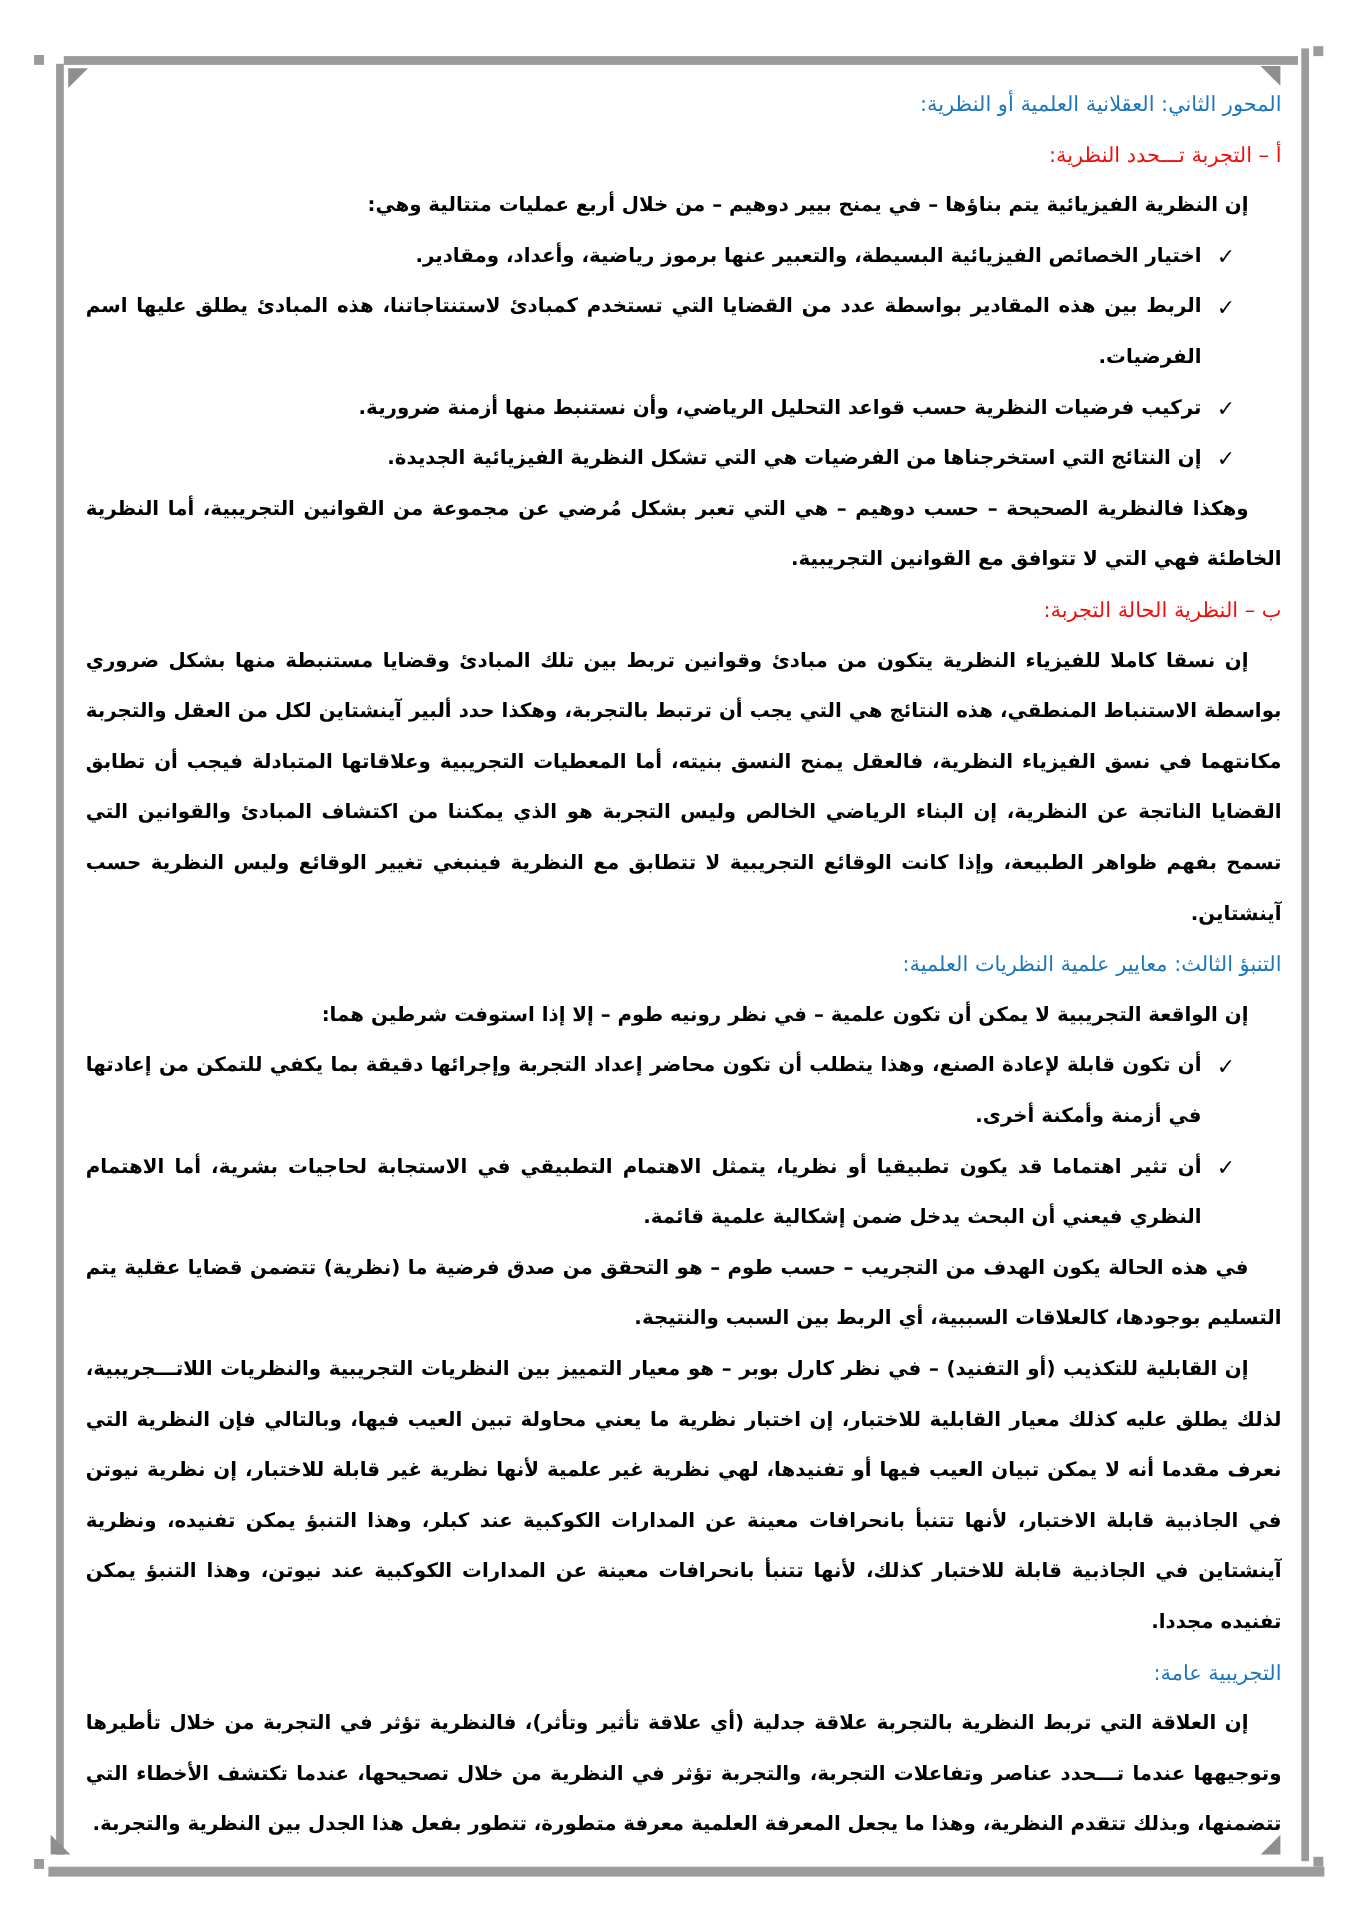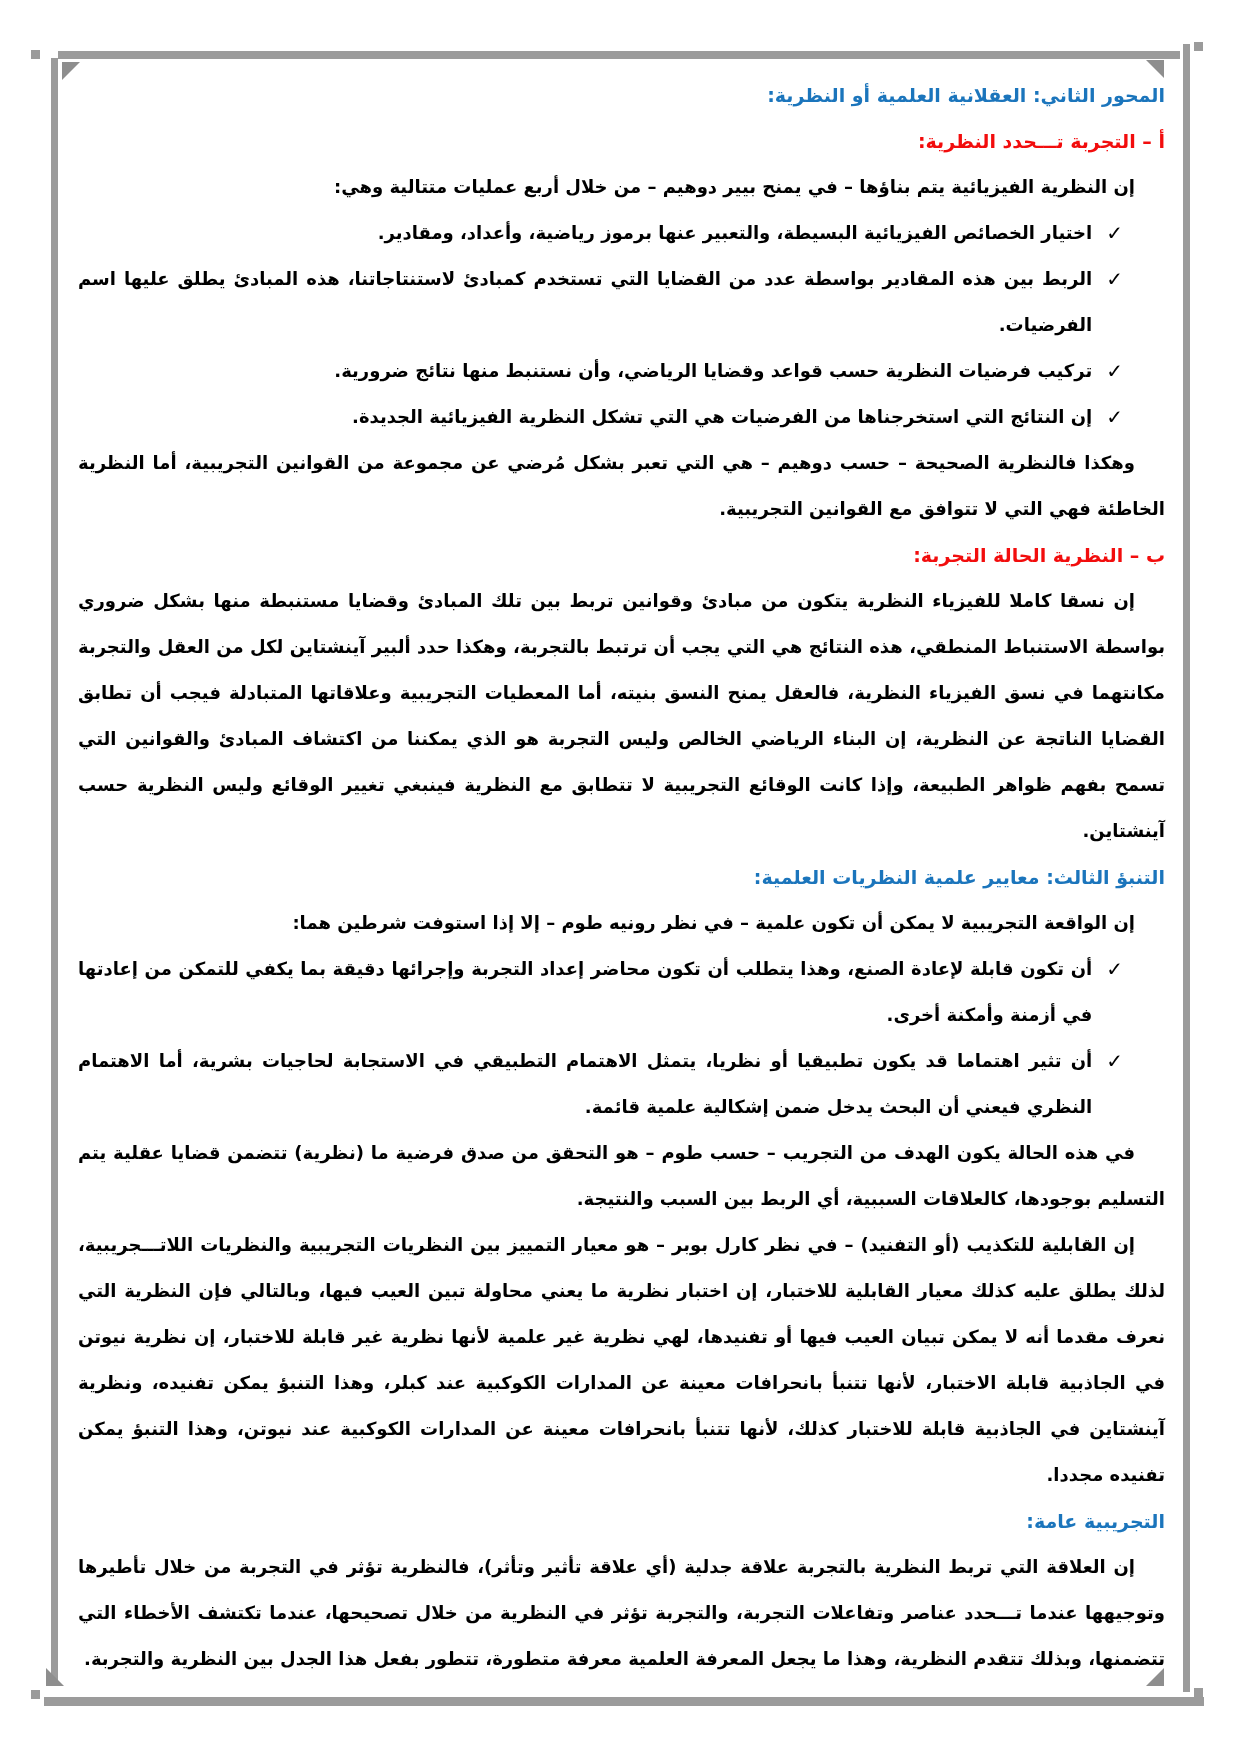--- a/index.html
+++ b/index.html
@@ -31,22 +31,22 @@
   .content{
     position:absolute;
     top:72px;right:75px;left:78px;
     direction:rtl;
     text-align:justify;
     color:#000;
     font-size:18px;
     font-weight:700;
     line-height:46px;
   }
-  .h-blue{color:var(--blue,#1b75bc);font-size:19px;font-weight:700;margin:0;line-height:46px;text-align:right;}
-  .h-red{color:var(--red,#f20d0d);font-size:19px;font-weight:700;margin:0;line-height:46px;text-align:right;}
+  .h-blue{color:var(--blue,#1b75bc);font-size:19px;font-weight:400;margin:0;line-height:46px;text-align:right;}
+  .h-red{color:var(--red,#f20d0d);font-size:19px;font-weight:400;margin:0;line-height:46px;text-align:right;}
   .para{margin:0;text-indent:30px;}
   .bullets{margin:0;padding:0;list-style:none;}
   .bullet{display:flex;gap:14px;padding-right:42px;align-items:flex-start;}
   .check{flex:0 0 auto;font-weight:700;font-style:italic;font-size:20px;line-height:46px;}
   .bullet-text{flex:1 1 auto;text-align:justify;}
 </style>
 </head>
 <body>
 
 <div class="page">
@@ -74,21 +74,21 @@
       <li class="bullet">
         <span class="check">✓</span>
         <span class="bullet-text">اختيار الخصائص الفيزيائية البسيطة، والتعبير عنها برموز رياضية، وأعداد، ومقادير.</span>
       </li>
       <li class="bullet">
         <span class="check">✓</span>
         <span class="bullet-text">الربط بين هذه المقادير بواسطة عدد من القضايا التي تستخدم كمبادئ لاستنتاجاتنا، هذه المبادئ يطلق عليها اسم الفرضيات.</span>
       </li>
       <li class="bullet">
         <span class="check">✓</span>
-        <span class="bullet-text">تركيب فرضيات النظرية حسب قواعد وقضايا الرياضي، وأن نستنبط منها نتائج ضرورية.</span>
+        <span class="bullet-text">تركيب فرضيات النظرية حسب قواعد التحليل الرياضي، وأن نستنبط منها أزمنة ضرورية.</span>
       </li>
       <li class="bullet">
         <span class="check">✓</span>
         <span class="bullet-text">إن النتائج التي استخرجناها من الفرضيات هي التي تشكل النظرية الفيزيائية الجديدة.</span>
       </li>
     </ul>
 
     <p class="para">وهكذا فالنظرية الصحيحة – حسب دوهيم – هي التي تعبر بشكل مُرضي عن مجموعة من القوانين التجريبية، أما النظرية الخاطئة فهي التي لا تتوافق مع القوانين التجريبية.</p>
 
     <h3 class="h-red">ب – النظرية الحالة التجربة:</h3>

